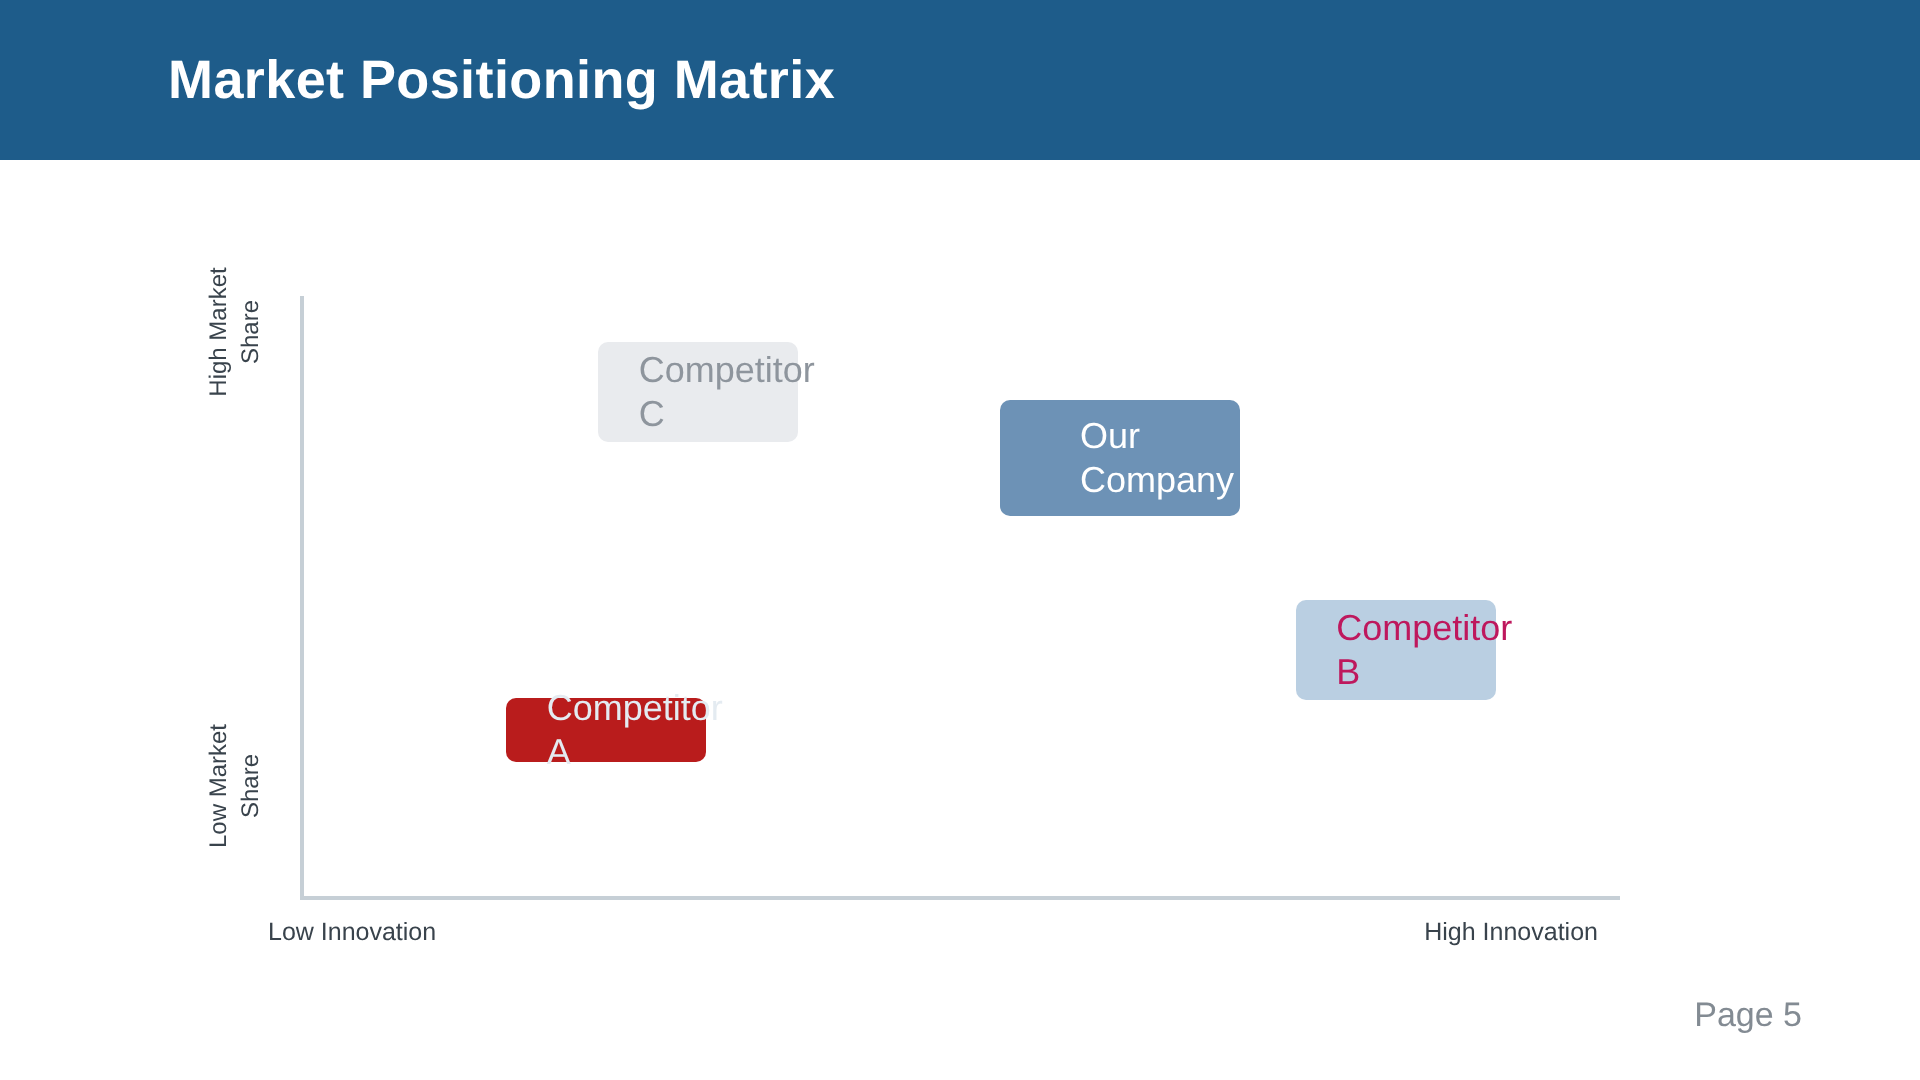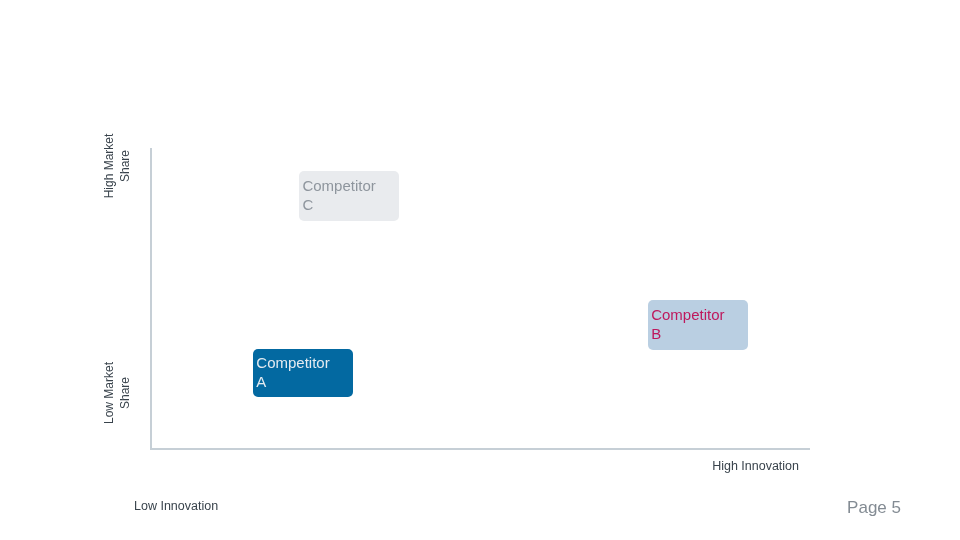--- a/index.html
+++ b/index.html
@@ -40,24 +40,25 @@
     height: 300px;
     border-left: 2px solid #c6cfd6;
     border-bottom: 2px solid #c6cfd6;
     box-sizing: content-box;
   }
   .matrix-box {
     position: absolute;
     border-radius: 5px;
     display: flex;
     align-items: center;
-    padding-left: 3px;
+    padding-left: 13px;
     box-sizing: border-box;
-    font-size: 15px;
+    font-size: 18px;
     line-height: 1.25;
+    justify-content: flex-end;
   }
   .matrix-box span {
     display: block;
     max-width: 80px;
   }
   .ylab {
     position: absolute;
     width: 84px;
     height: 80px;
     display: flex;
@@ -70,48 +71,54 @@
     line-height: 1.35;
   }
   .ylab-high { left: 75px; top: 126px; }
   .ylab-low  { left: 75px; top: 353px; }
   .xlab {
     position: absolute;
     top: 459px;
     font-size: 12.5px;
     color: #39434c;
   }
-  .xlab-low  { left: 134px; margin-top: 40px; }
+  .xlab-low  { left: 134px; }
   .xlab-high { right: 161px; }
   .page-num {
     position: absolute;
     right: 59px;
     top: 498px;
     font-size: 17px;
     color: #838b93;
   }
 </style>
 </head>
 <body>
 
 <div class="slide">
 
+  <header class="header" style="background: rgb(30, 92, 138);">
+    <h1>Market Positioning Matrix</h1>
+  </header>
 
   <div>
     <div class="ylab ylab-high">High Market Share</div>
     <div class="ylab ylab-low">Low Market Share</div>
 
     <div class="plot" style="border-color: rgb(198, 207, 214);">
         <div class="matrix-box" style="width: 100px; height: 50px; left: 147.4px; top: 23px; background: rgb(233, 235, 238); color: rgb(142, 149, 157);">
           <span>Competitor C</span>
         </div>
+        <div class="matrix-box" style="width: 120px; height: 58px; left: 347.96px; top: 52px; background: rgb(109, 146, 182); color: rgb(255, 255, 255);">
+          <span>Our Company</span>
+        </div>
         <div class="matrix-box" style="width: 100px; height: 50px; left: 496.14px; top: 152px; background: rgb(186, 207, 226); color: #be185d;">
           <span>Competitor B</span>
         </div>
-        <div class="matrix-box" style="width: 100px; height: 48px; left: 101.34px; top: 201px; background: #0369a1; color: rgb(228, 235, 241);">
+        <div class="matrix-box" style="width: 100px; height: 32px; left: 101.34px; top: 201px; background: #b91c1c; color: rgb(228, 235, 241);">
           <span>Competitor A</span>
         </div>
       </div>
 
     <div class="xlab xlab-low">Low Innovation</div>
     <div class="xlab xlab-high">High Innovation</div>
   </div>
 
   <div class="page-num">Page 5</div>
 

